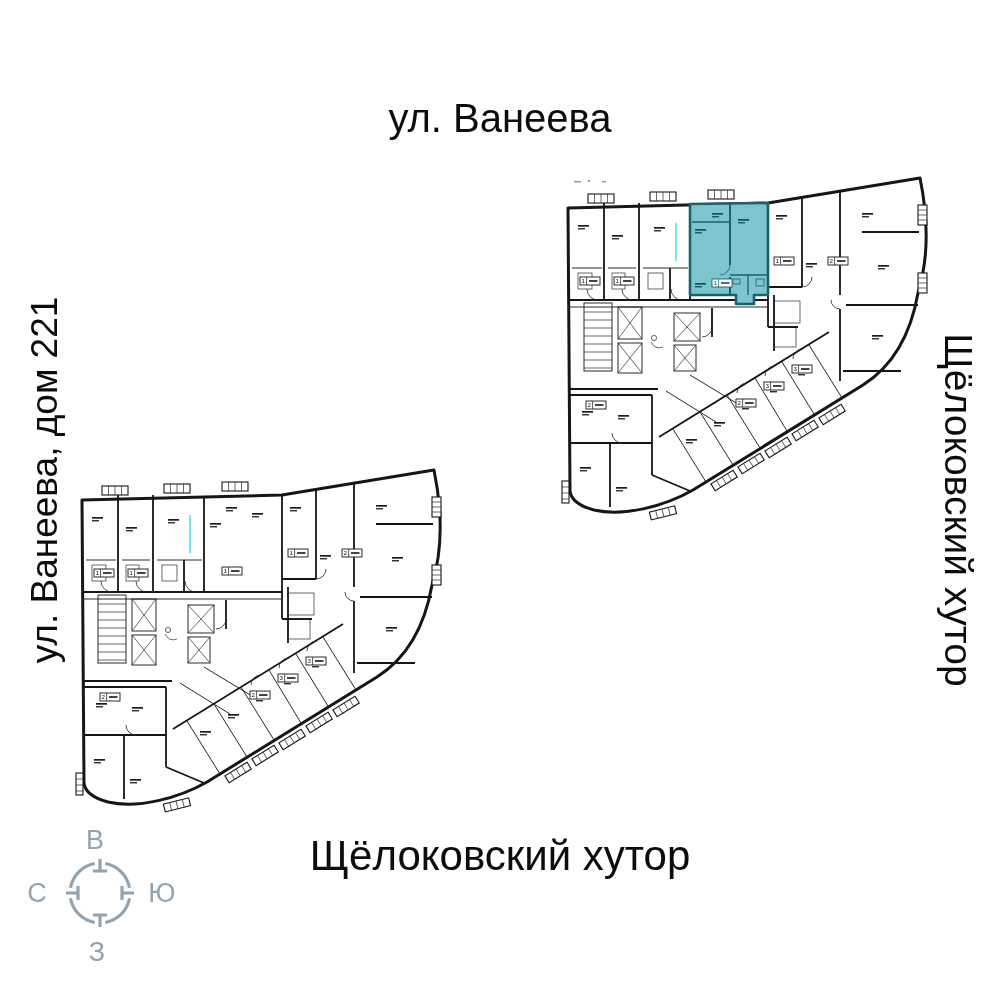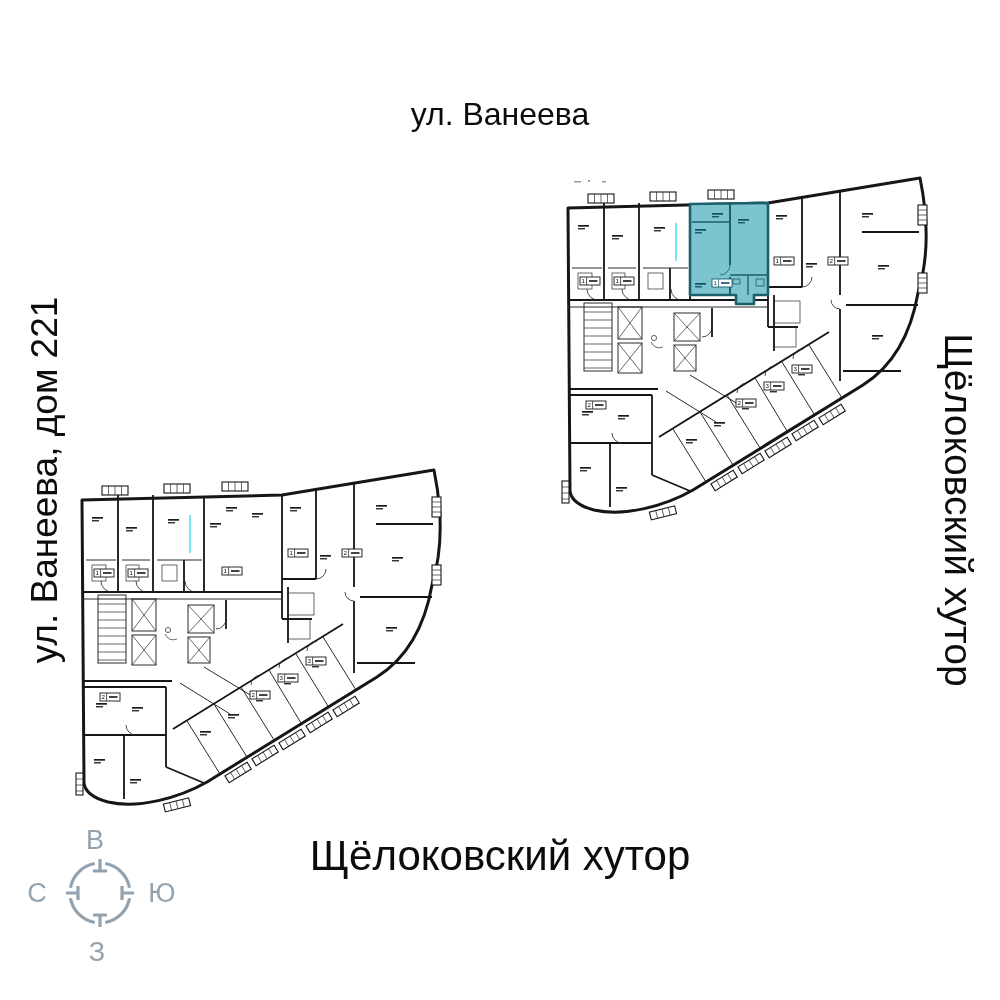--- a/index.html
+++ b/index.html
@@ -1,21 +1,21 @@
 <!DOCTYPE html>
 <html><head>
 <meta charset="utf-8">
 <style>
   html,body{margin:0;padding:0;}
   body{
     width:1000px;height:1000px;position:relative;background:#ffffff;
     font-family:"Liberation Sans",sans-serif;color:#0c0c0c;overflow:hidden;
   }
   .street{position:absolute;white-space:nowrap;text-align:center;color:#0c0c0c;}
-  .street-top{left:0;right:0;top:96px;font-size:32px;}
+  .street-top{left:0;right:0;top:96px;font-size:40px;}
   .street-bottom{left:0;right:0;top:832px;font-size:42px;}
   .street-left{left:-162px;top:456px;width:420px;height:48px;font-size:37px;
     transform:rotate(-90deg);transform-origin:center;}
   .street-right{left:746px;top:486px;width:420px;height:48px;font-size:39px;
     transform:rotate(90deg);transform-origin:center;}
   svg{position:absolute;overflow:visible;}
   svg text{font-family:"Liberation Sans",sans-serif;}
   
   .outline{fill:#ffffff;stroke:#161616;stroke-width:3;stroke-linejoin:round;}
   .wall{stroke:#161616;stroke-width:1.8;fill:none;}

